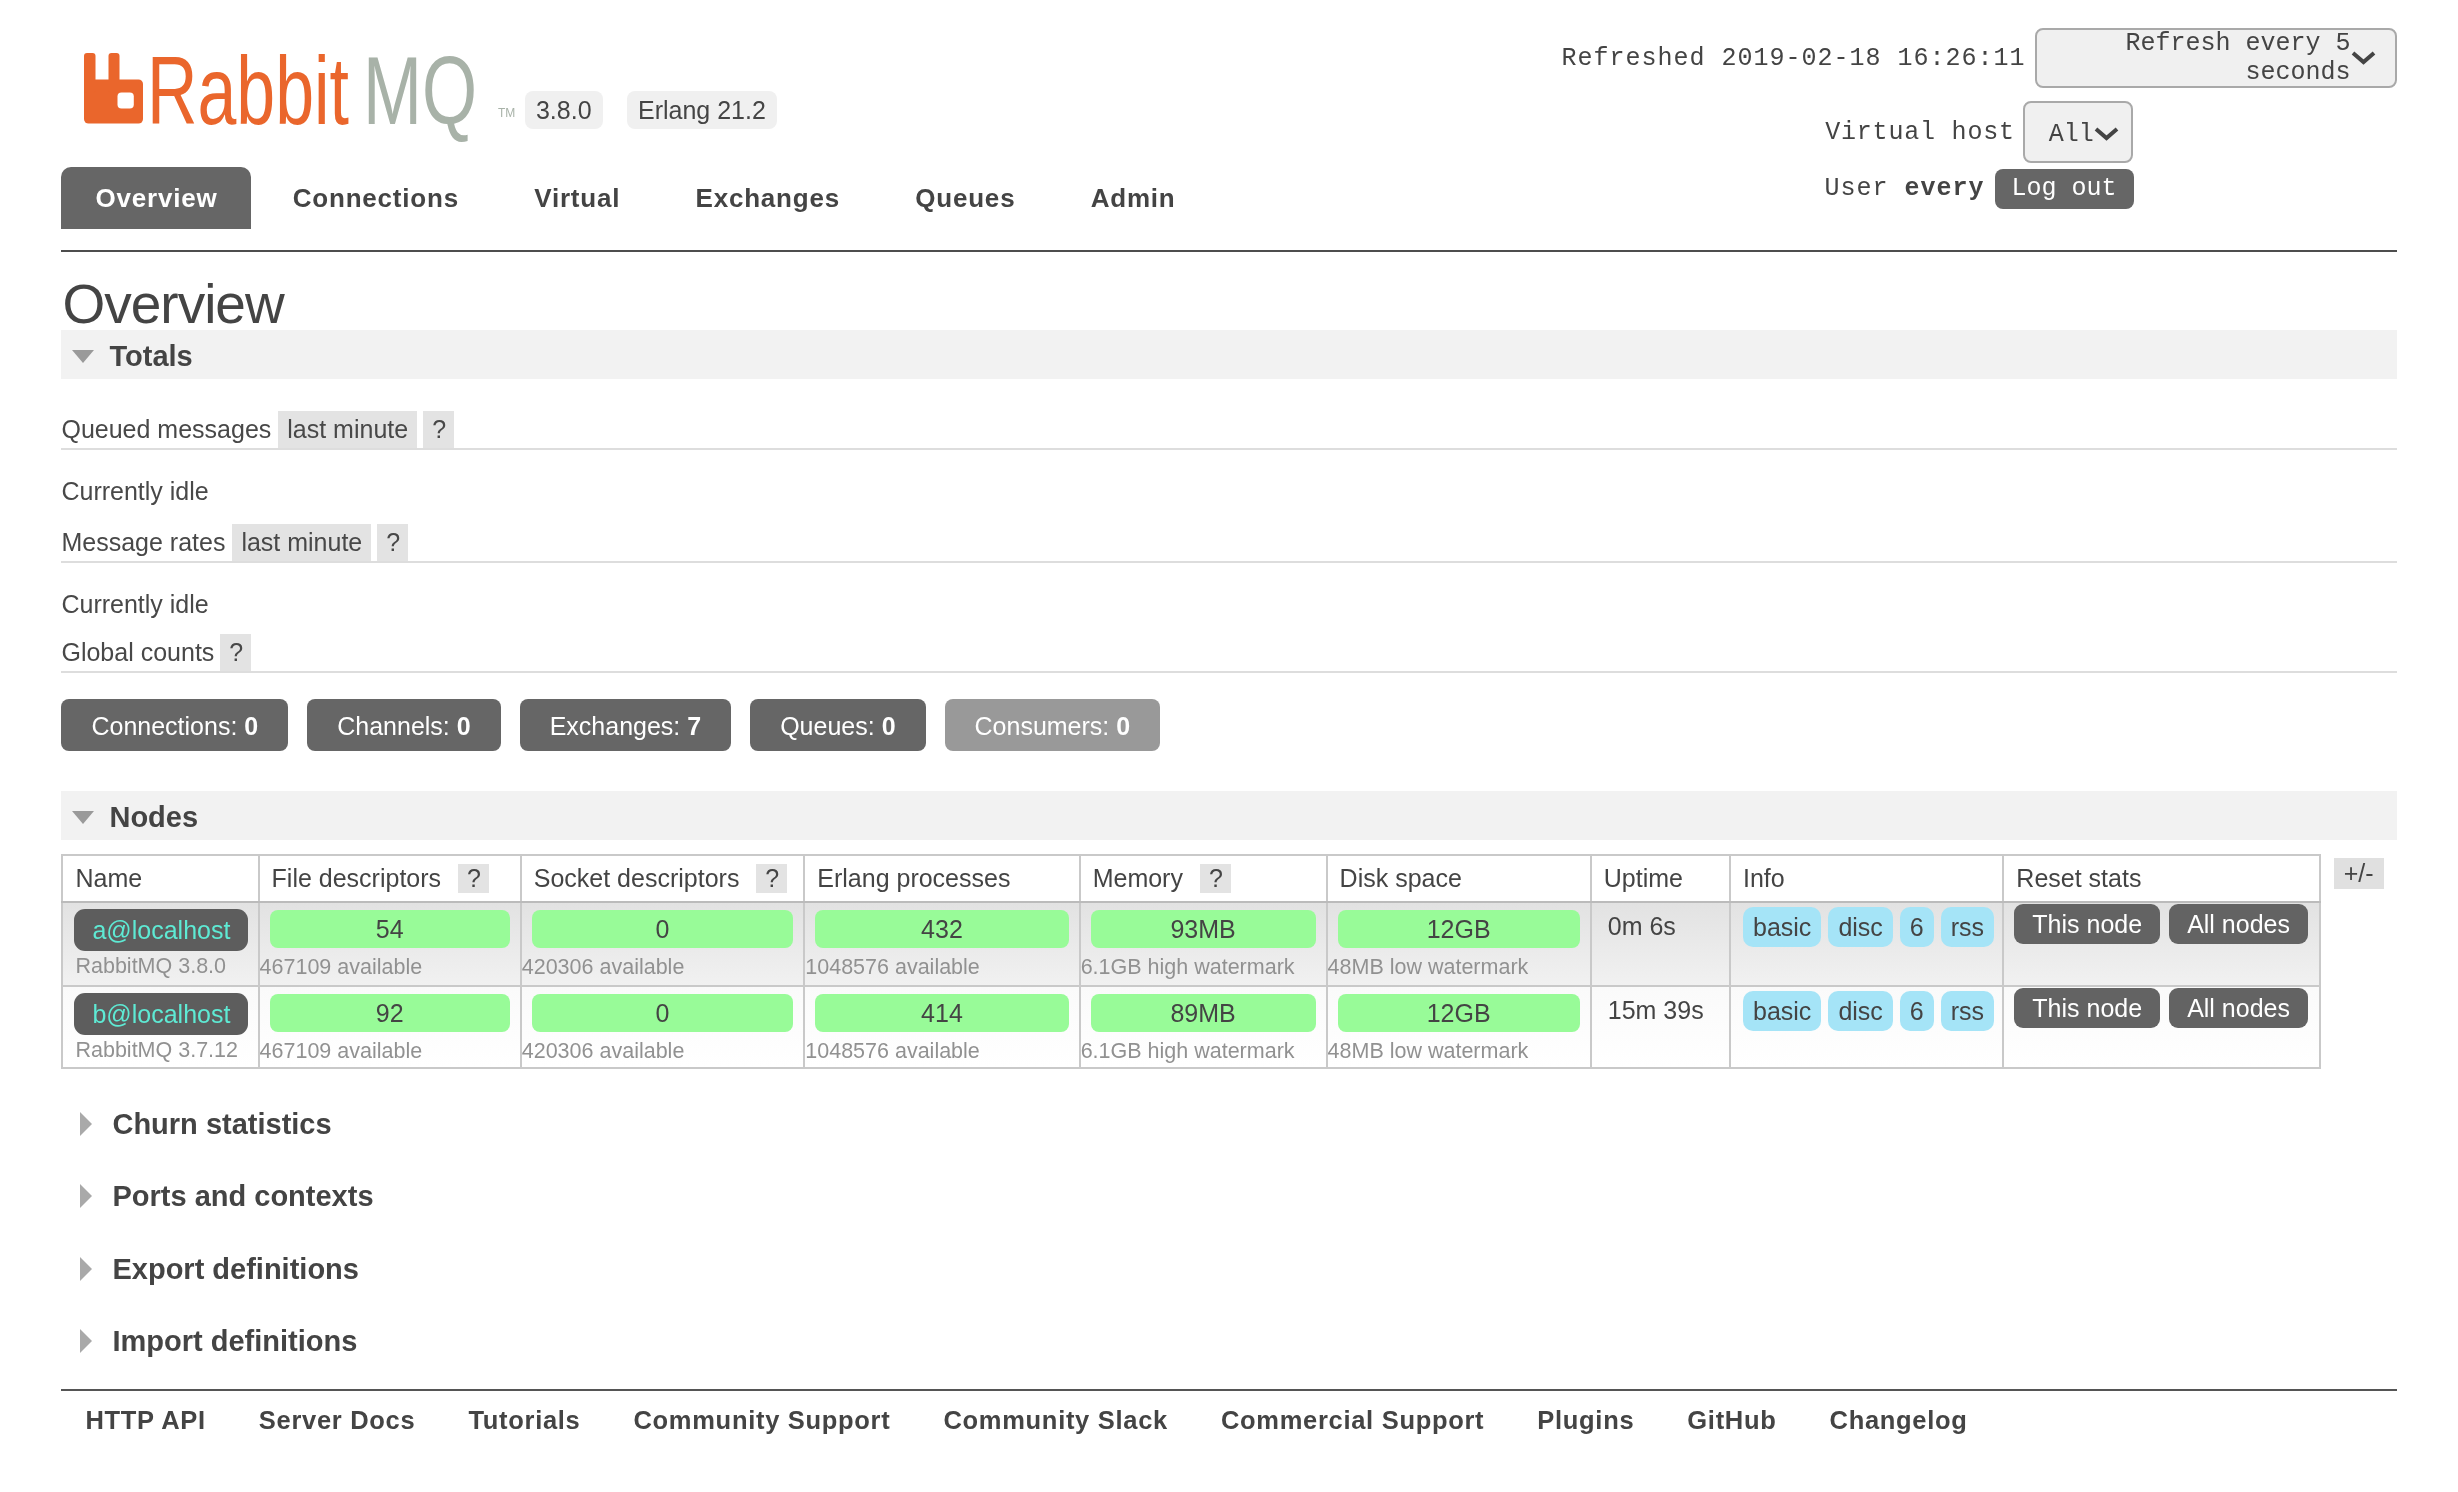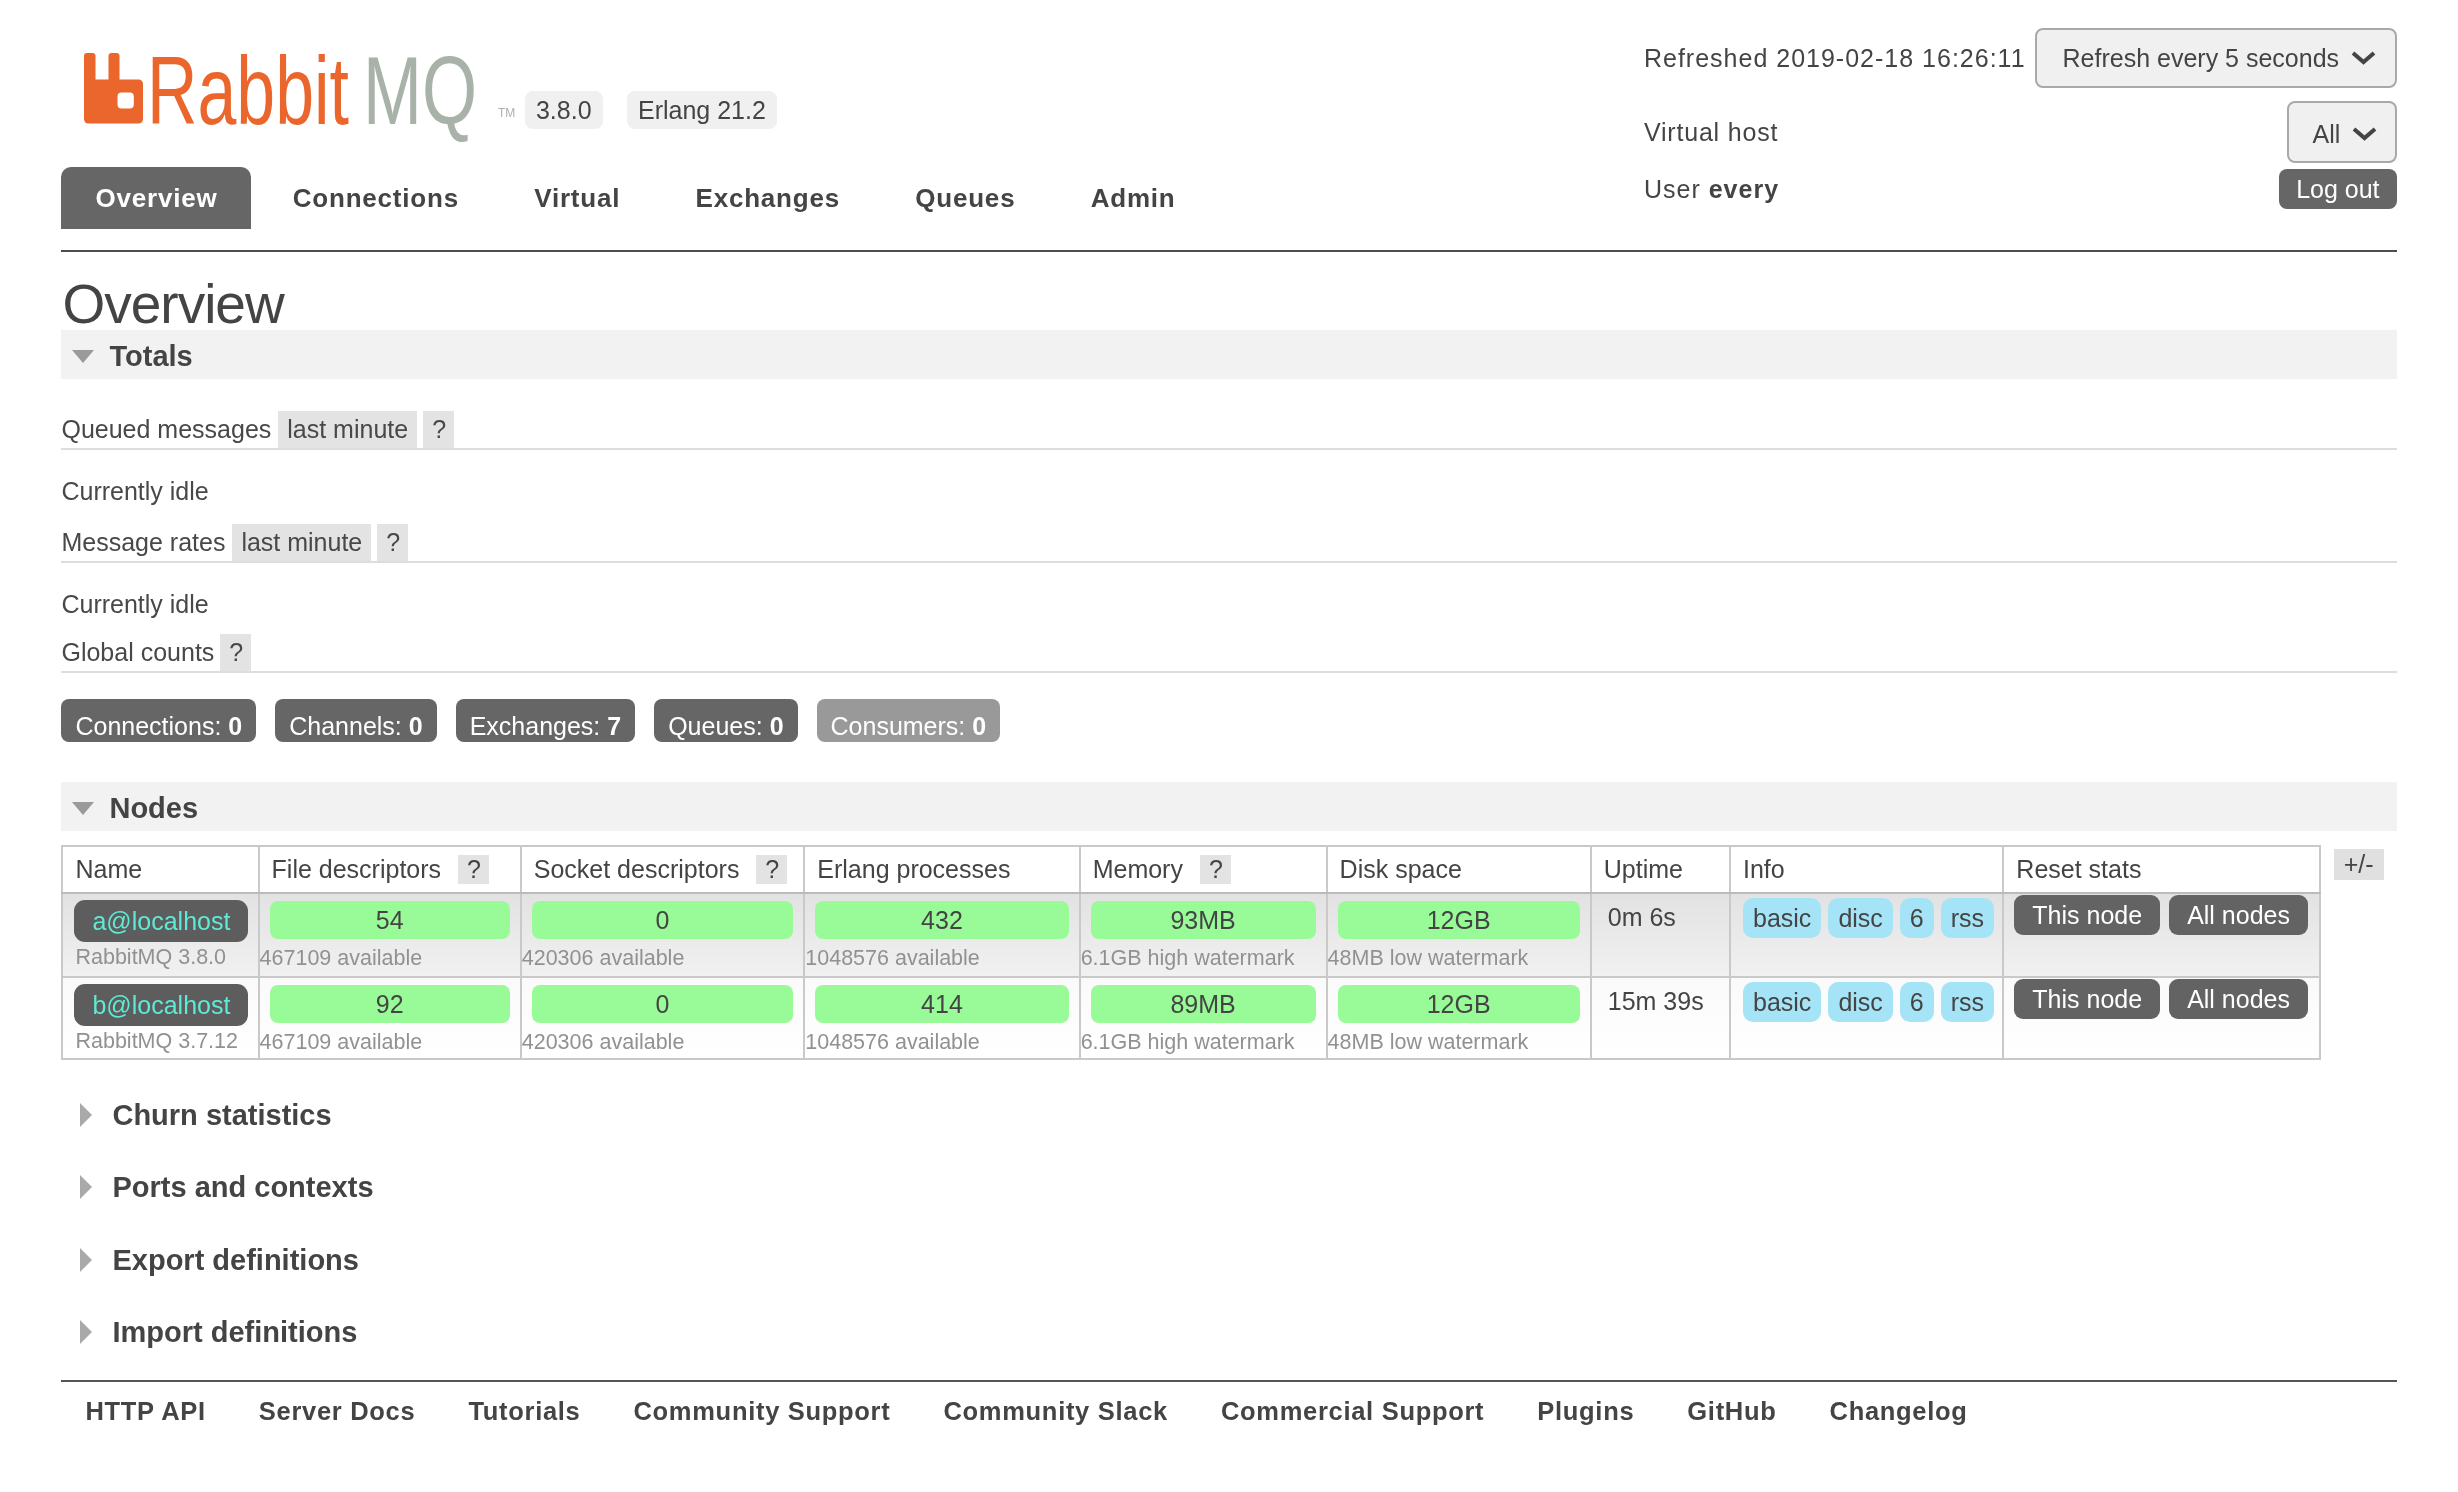--- a/index.html
+++ b/index.html
@@ -9,21 +9,21 @@
 #outer { width:95%; margin:0 auto; position:relative; }
 b { color:#444; }
 
 
 #header { position:relative; height:167px; }
 #logo { position:absolute; left:23px; top:53px; }
 .ver { position:absolute; top:91px; height:38px; line-height:38px; padding:0 11px; background:#f0f0f0; border-radius:8px; color:#444; }
 #ver1 { left:463.5px; }
 #ver2 { left:565.5px; }
 #rhs { position:absolute; top:28px; right:0; text-align:right; color:#444; }
-.rrow { display:flex; justify-content:space-between; align-items:center; }
+.rrow { display:flex; justify-content:center; align-items:center;font-family:Liberation Mono, monospace; }
 .sel { display:inline-flex; align-items:center; justify-content:space-between; background:#f0f0f0; border:2px solid #a9a9a9; border-radius:8px; color:#444; }
 #sel1 { width:313px; height:56px; padding:0 19px 0 26px; margin-left:9px; }
 #sel2 { width:64px; height:54px; padding:4px 18px 0 24px; margin-left:8px; }
 #row2 { margin-top:13px; }
 #row3 { margin-top:13px; height:28px; line-height:28px; }
 #row4 { margin-top:6px; height:40px; }
 #logout { display:inline-block; height:40px; line-height:40px; padding:0 17px; background:#666; border-radius:8px; color:#fff; margin-left:10px; }
 .chev { flex:0 0 auto; }
 
 
@@ -41,21 +41,21 @@
 
 .hrow { border-bottom:2px solid #ddd; line-height:37px; height:37px; color:#484848; }
 .lbl { display:inline-block; padding:0 9px; background:#e3e3e3; color:#484848; }
 .help { display:inline-block; width:13px; text-align:center; padding:0 9px; background:#e3e3e3; margin-left:6px; }
 .idle { margin:27px 0 0 0; line-height:29px; }
 #hrow1 { margin-top:32px; }
 #hrow2 { margin-top:18px; }
 #hrow3 { margin-top:15px; }
 
 #counts { margin-top:26px; }
-.cbadge { display:inline-block; height:43px; line-height:55px; padding:0 14px; border-radius:8px; background:#666; color:#fff; margin-right:19px; }
+.cbadge { display:inline-block; height:52px; line-height:55px; padding:0 30px; border-radius:8px; background:#666; color:#fff; margin-right:19px; }
 .cbadge b { color:#fff; }
 .cbadge.faded { background:#999; }
 
 
 #tablewrap { position:relative; margin-top:13.5px; }
 #nodesbar { margin-top:40px; }
 table.list { border-collapse:collapse; table-layout:fixed; width:2258px; border:2px solid #ababab; }
 table.list th, table.list td { border:2px solid #c9c9c9; padding:0; vertical-align:top; overflow:hidden; }
 table.list th { height:37px; padding-top:8px; background:#fff; font-weight:normal; text-align:left; color:#444; padding-left:12px; border-bottom:2px solid #bbb; }
 table.list th .help { margin-left:10px; }

